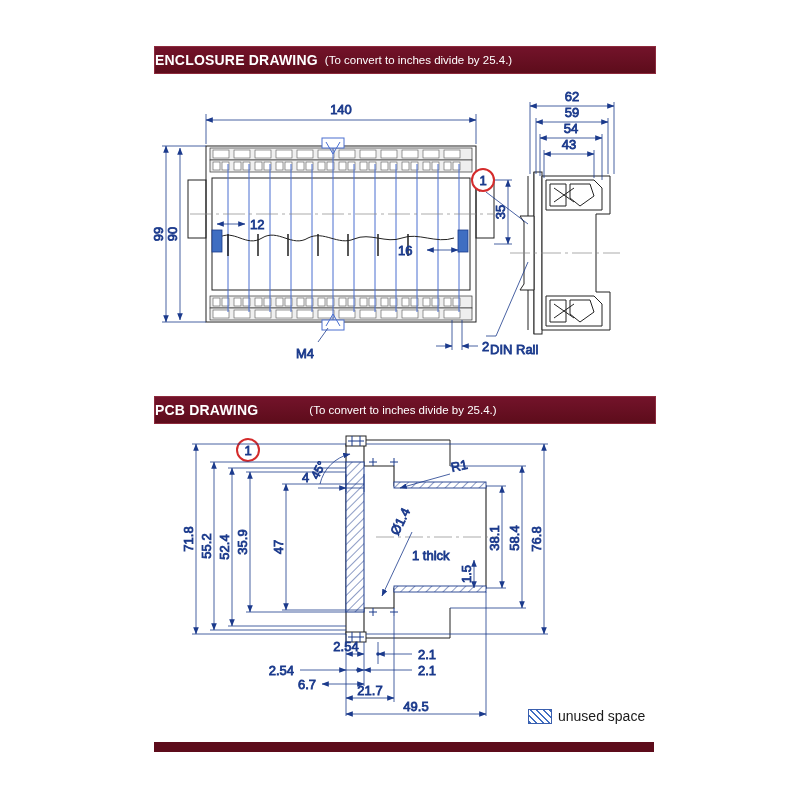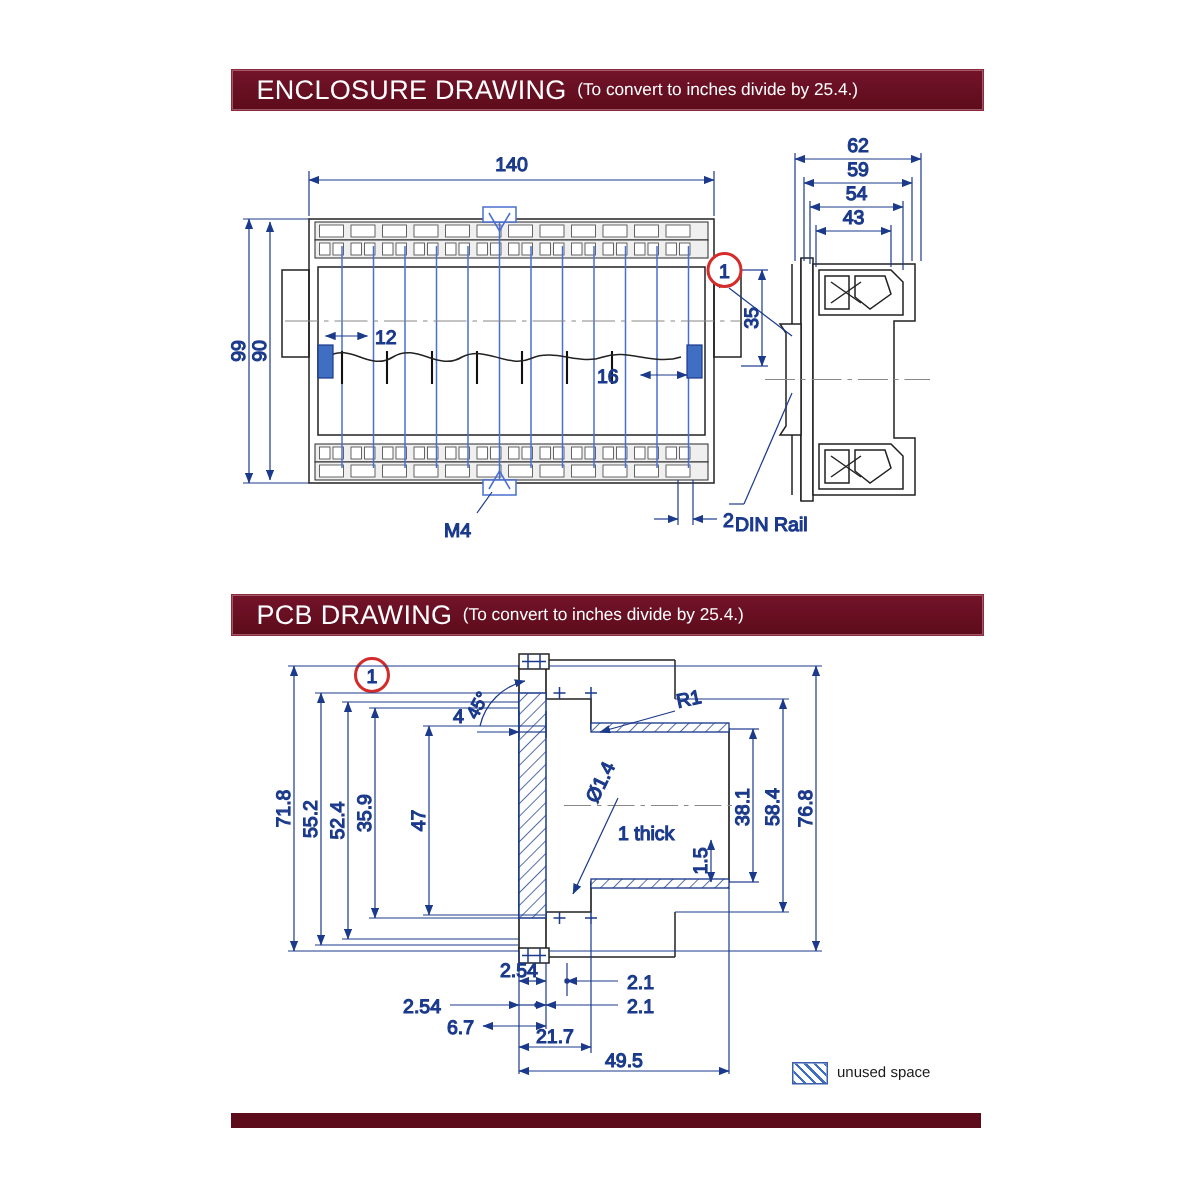--- a/index.html
+++ b/index.html
@@ -12,29 +12,29 @@
 
   
   .hdr-bar{
     position:absolute;height:26px;background:#6b1020;
     background:linear-gradient(180deg,#73132a 0%,#5d0c1b 100%);
     border:1px solid #8d2a3c;
     display:flex;align-items:center;
     box-shadow:0 0 0 1px rgba(255,255,255,0.9);
   }
   .hdr-bar .t1{
-    color:#ffffff;font-weight:normal;font-size:18px;letter-spacing:0.2px;
-    padding-left:16px;white-space:nowrap;
+    color:#ffffff;font-weight:bold;font-size:14px;letter-spacing:0.2px;
+    padding-left:0;white-space:nowrap;
   }
   .hdr-bar .t2{
     color:#ffffff;font-weight:normal;font-size:11.5px;
     padding-left:7px;white-space:nowrap;
   }
   #hdr-enclosure{left:154px;top:46px;width:500px;}
-  #hdr-pcb{left:154px;top:396px;width:500px;}
+  #hdr-pcb{left:154px;top:396px;width:500px;gap:44px;}
 
   .footer-bar{
     position:absolute;left:154px;top:742px;width:500px;height:10px;
     background:#5d0c1b;
   }
 
   
   .canvas{position:absolute;}
   #enclosure-canvas{left:150px;top:84px;width:520px;height:300px;}
   #pcb-canvas{left:150px;top:426px;width:520px;height:300px;}
@@ -43,21 +43,21 @@
 
   .legend{
     position:absolute;left:528px;top:708px;
     display:flex;align-items:center;gap:6px;
   }
   .legend .sw{
     width:22px;height:13px;border:1px solid #3a5fae;
     background:
       repeating-linear-gradient(45deg,#3f6ec2 0 1.6px,#ffffff 1.6px 4.6px);
   }
-  .legend .lbl{font-size:10px;color:#1a1a1a;}
+  .legend .lbl{font-size:14px;color:#1a1a1a;}
 </style>
 </head>
 <body>
 
 <div class="page">
 
   <div class="hdr-bar" id="hdr-enclosure">
     <span class="t1">ENCLOSURE DRAWING</span>
     <span class="t2">(To convert to inches divide by 25.4.)</span>
   </div>

